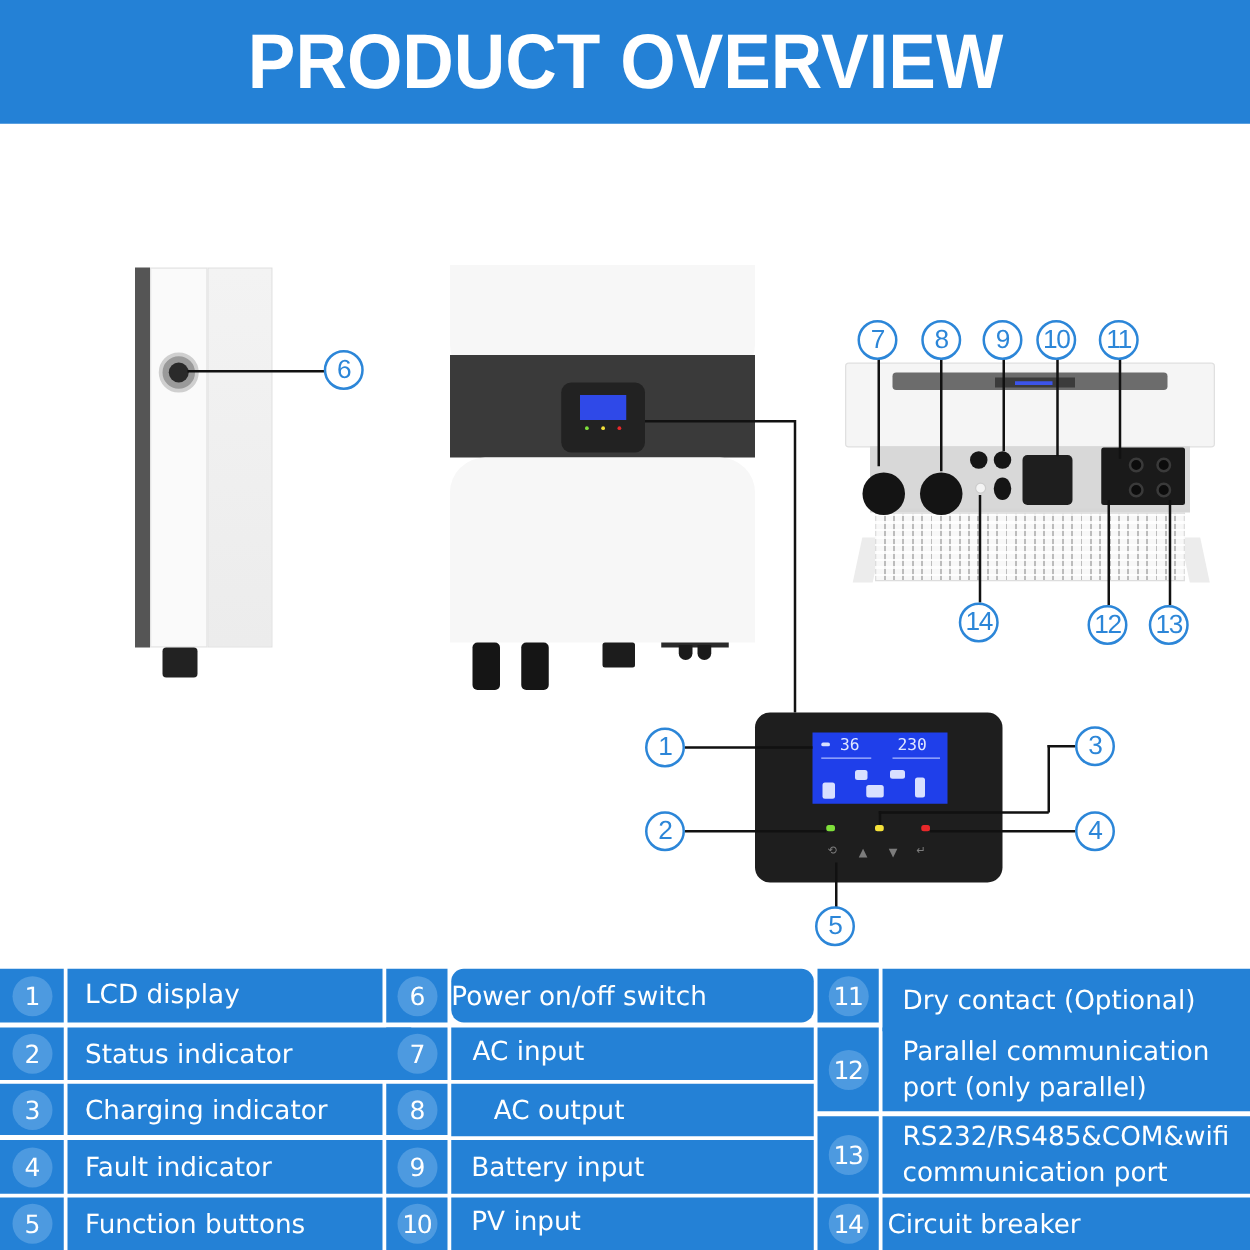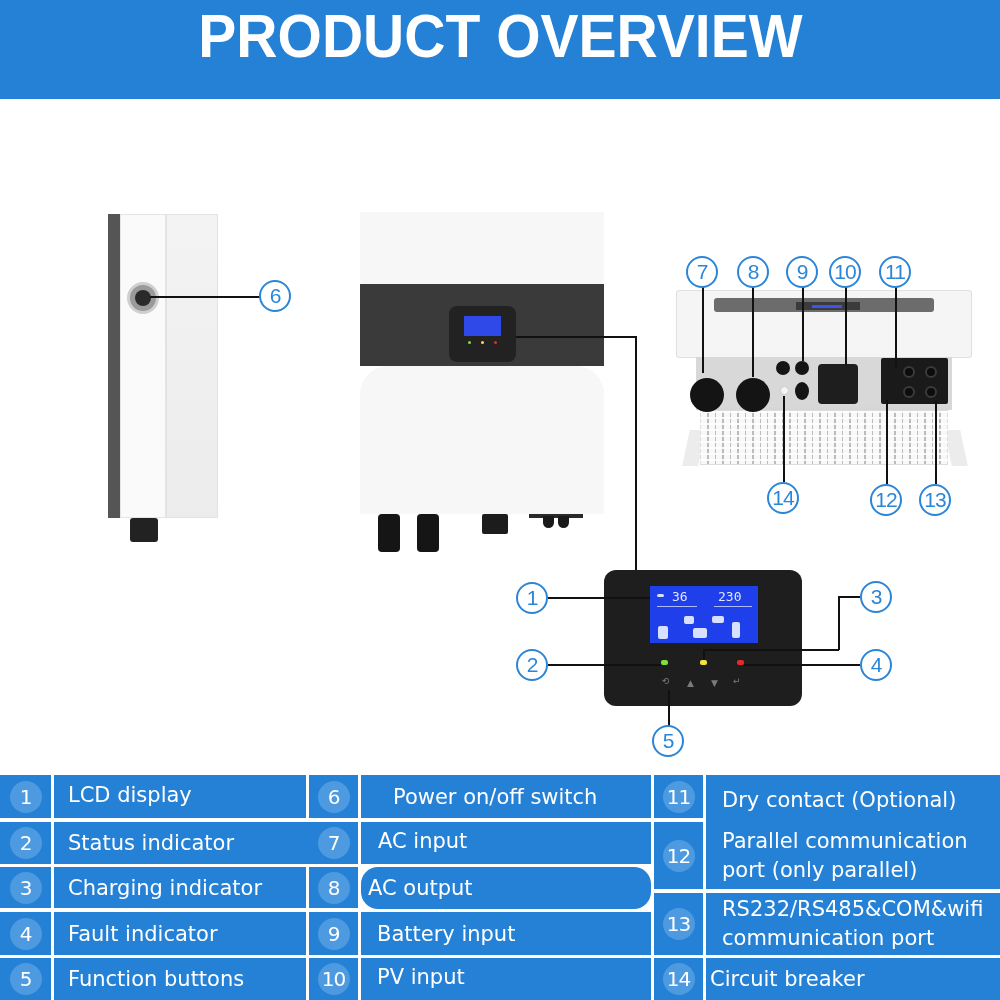--- a/index.html
+++ b/index.html
@@ -1,21 +1,21 @@
 <!DOCTYPE html>
 <html><head>
 <meta charset="utf-8">
 <style>
   * { box-sizing: border-box; margin: 0; padding: 0; }
   html, body { width: 1000px; height: 1000px; background: #ffffff; overflow: hidden; }
   body { position: relative; font-family: "DejaVu Sans", sans-serif; }
 
   .header {
     position: absolute; left: 0; top: 0; width: 1000px; height: 99px;
-    background: #2481d6; display: flex; justify-content: center;
+    background: #2481d6; display: flex; align-items: center; justify-content: center;
   }
   .header-title {
     color: #ffffff; font-family: "Liberation Sans", sans-serif; font-weight: bold;
     font-size: 62px; letter-spacing: 0px; transform: scaleX(0.92);
   }
 
   
   .callout {
     position: absolute; width: 32px; height: 32px; border-radius: 50%;
     border: 2.5px solid #2c86d8; background: #fff; color: #2c86d8;
@@ -227,31 +227,31 @@
   <div class="cell label-cell" style="left:54px; top:912px; width:252px; height:43px;">Fault indicator</div>
 
   <div class="cell num-cell" style="left:0; top:958px; width:51px; height:42px;">
       <div class="num-circle">5</div>
     </div>
   <div class="cell label-cell" style="left:54px; top:958px; width:252px; height:42px;">Function buttons</div>
 
   <div class="cell num-cell" style="left:309px; top:775px; width:49px; height:43px;">
       <div class="num-circle">6</div>
     </div>
-  <div class="cell label-cell" style="left:361px; top:775px; width:290px; height:43px; padding-left:32px;">Power on/off switch</div>
+  <div class="cell label-cell" style="left:361px; top:775px; width:290px; height:43px; padding-left:0;border-radius:10px;">Power on/off switch</div>
 
   <div class="cell num-cell" style="left:309px; top:822px; width:49px; height:42px;">
       <div class="num-circle">7</div>
     </div>
   <div class="cell label-cell" style="left:361px; top:822px; width:290px; height:42px; padding-left:17px; padding-bottom:4px;">AC input</div>
 
   <div class="cell num-cell" style="left:309px; top:867px; width:49px; height:41px;">
       <div class="num-circle">8</div>
     </div>
-  <div class="cell label-cell" style="left:361px; top:867px; width:290px; height:42px; padding-left:7px;border-radius:17px;">AC output</div>
+  <div class="cell label-cell" style="left:361px; top:867px; width:290px; height:42px; padding-left:34px;">AC output</div>
 
   <div class="cell num-cell" style="left:309px; top:912px; width:49px; height:43px;">
       <div class="num-circle">9</div>
     </div>
   <div class="cell label-cell" style="left:361px; top:912px; width:290px; height:43px; padding-left:16px;">Battery input</div>
 
   <div class="cell num-cell" style="left:309px; top:958px; width:49px; height:42px;">
       <div class="num-circle">10</div>
     </div>
   <div class="cell label-cell" style="left:361px; top:958px; width:290px; height:42px; padding-left:16px; padding-bottom:4px;">PV input</div>

